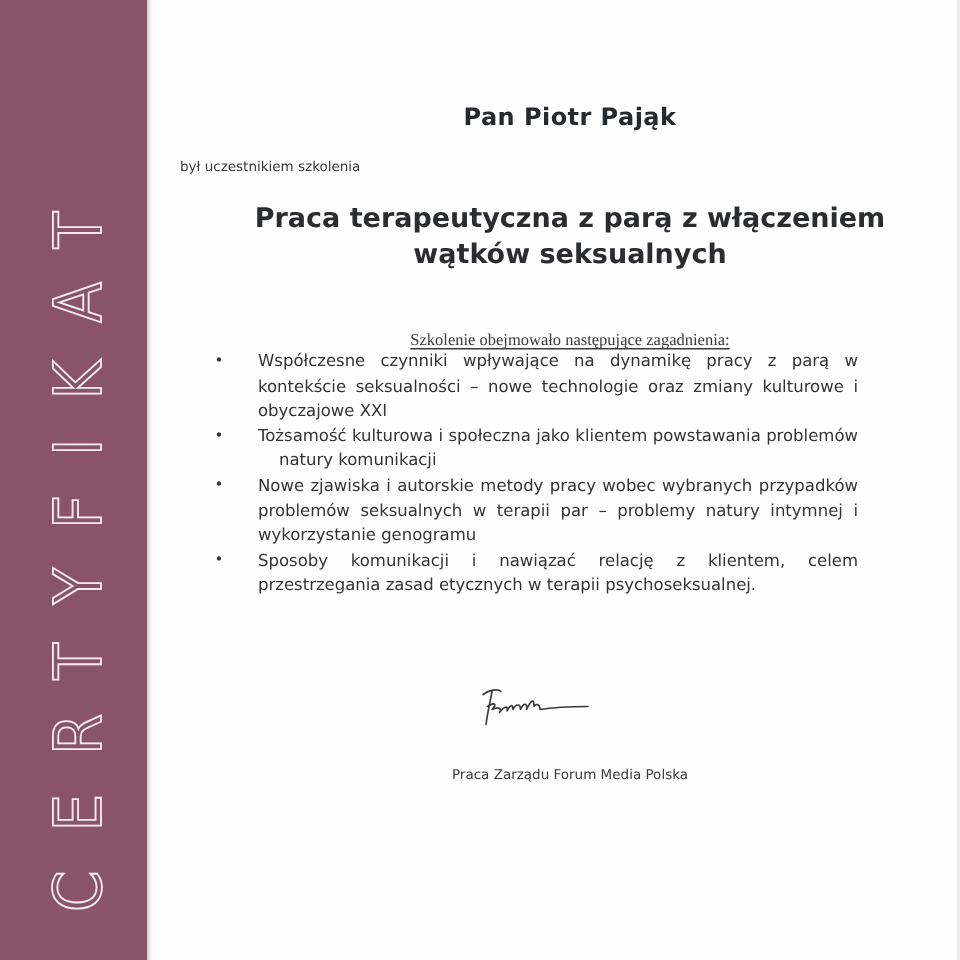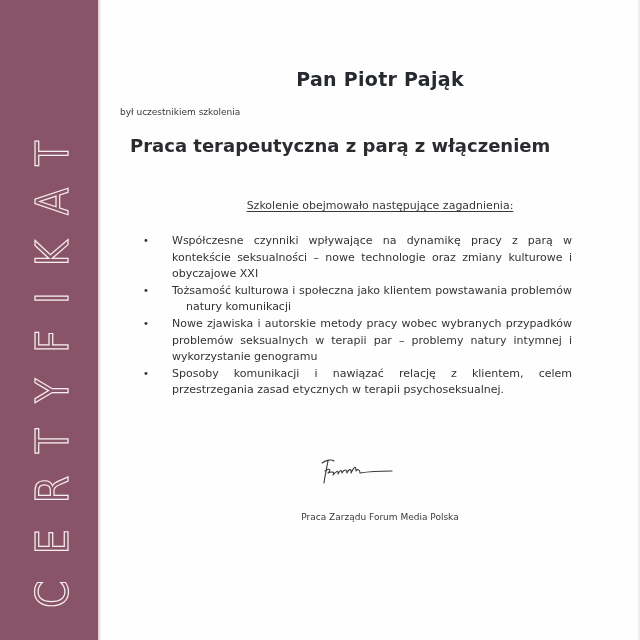--- a/index.html
+++ b/index.html
@@ -55,49 +55,51 @@
       font-weight: normal;
       font-stretch: condensed;
       color: transparent;
       -webkit-text-stroke: 1.2px #f6ecef;
     }
     .recipient {
       position: absolute;
       left: 120px; width: 520px;
       top: 68px;
       text-align: center;
-      font-size: 19px;
+      font-size: 16px;
       font-weight: bold;
       color: #262a2e;
       letter-spacing: 0.3px;
     }
     .participant-note {
       position: absolute;
       left: 120px; width: 520px;
       top: 107px;
       text-align: left;
       font-size: 9px;
       color: #3a3a3a;
     }
     .course-title {
       position: absolute;
       left: 130px; width: 500px;
       top: 134px;
+      text-align: center;
       font-size: 18px;
       font-weight: bold;
       line-height: 24px;
       color: #2a2c2f;
     }
     .topics-heading {
       position: absolute;
       left: 120px; width: 520px;
-      top: 199px;
+      top: 221px;
       text-align: center;
       font-size: 11px;
       color: #3a3a3a;
+      font-family: Liberation Serif, serif;
     }
     .topics-heading span {
       text-decoration: underline;
       text-underline-offset: 2px;
     }
     .topics {
       position: absolute;
       left: 140px;
       top: 233px;
       width: 432px;
@@ -164,20 +166,21 @@
     </div>
   </div>
   <div class="sidebar-edge"></div>
 
   <div class="recipient">Pan Piotr Pająk</div>
 
   <div class="participant-note">był uczestnikiem szkolenia</div>
 
   <div class="course-title">
     <div>Praca terapeutyczna z parą z włączeniem</div>
+    <div>wątków seksualnych</div>
   </div>
 
   <div class="topics-heading">
     <span>Szkolenie obejmowało następujące zagadnienia:</span>
   </div>
 
   <ul class="topics">
     <li class="topic">
       <span class="bullet">•</span>
       <span>Współczesne czynniki wpływające na dynamikę pracy z parą w kontekście seksualności – nowe technologie oraz zmiany kulturowe i obyczajowe XXI</span>

